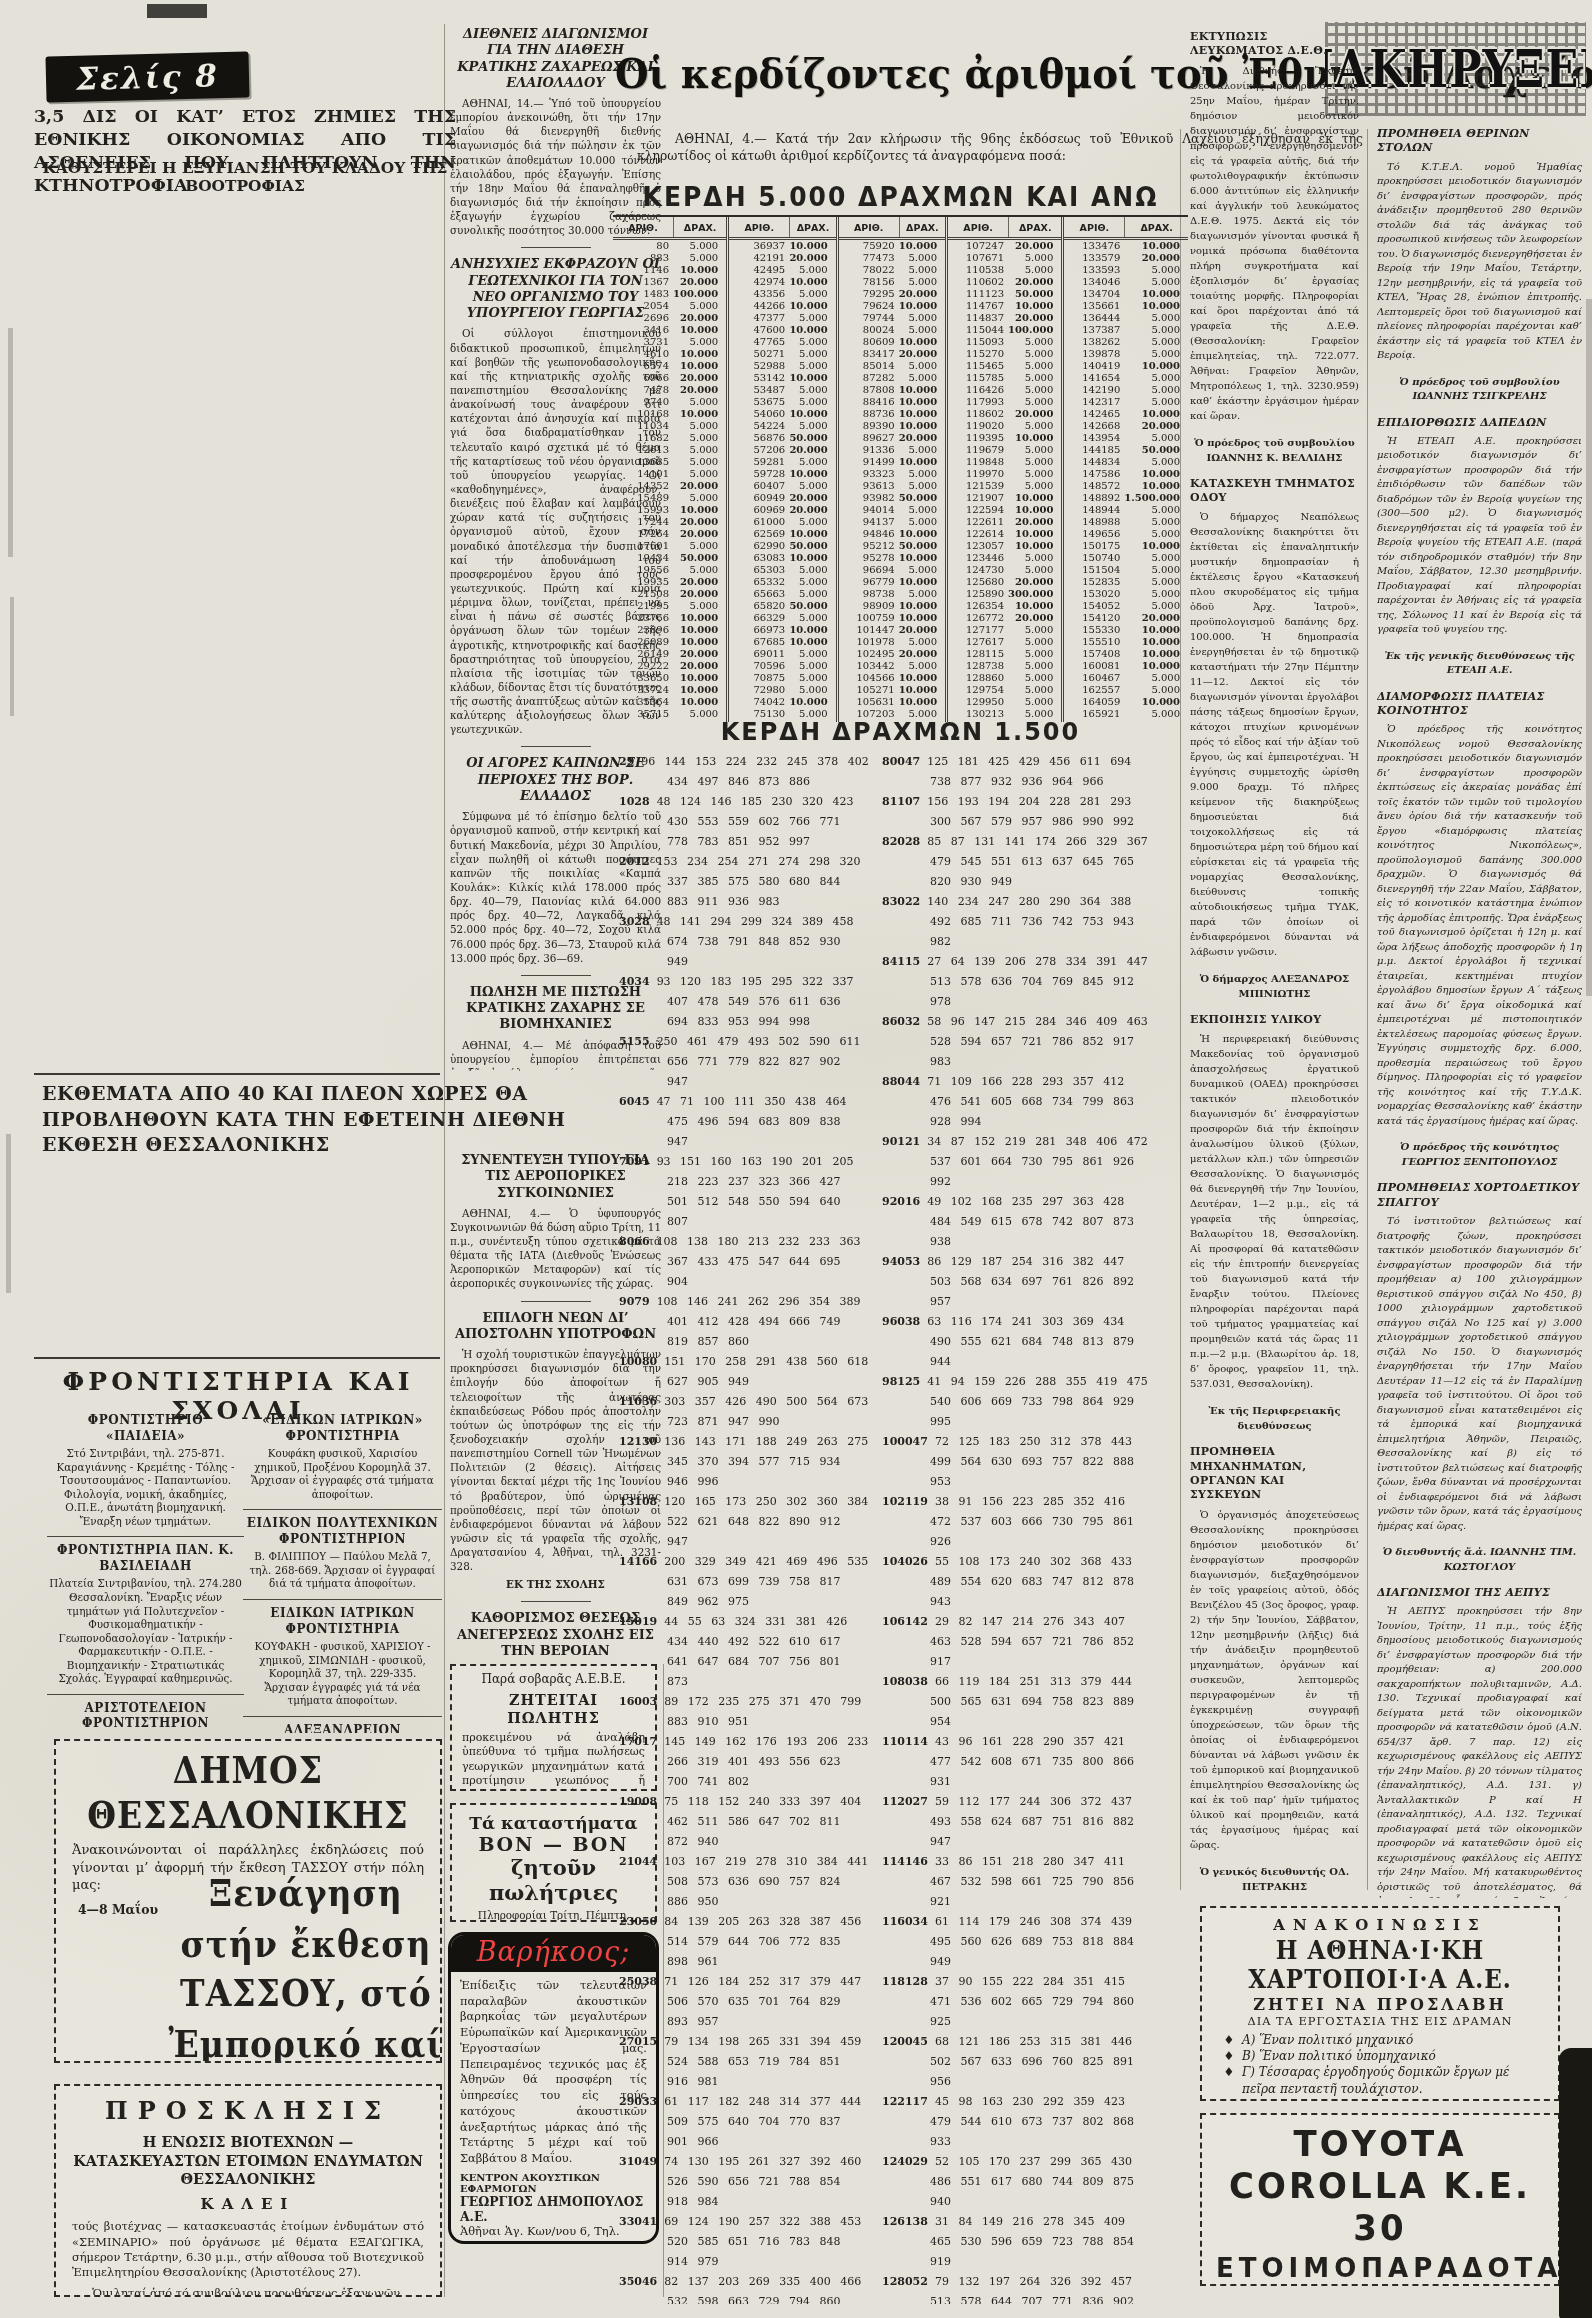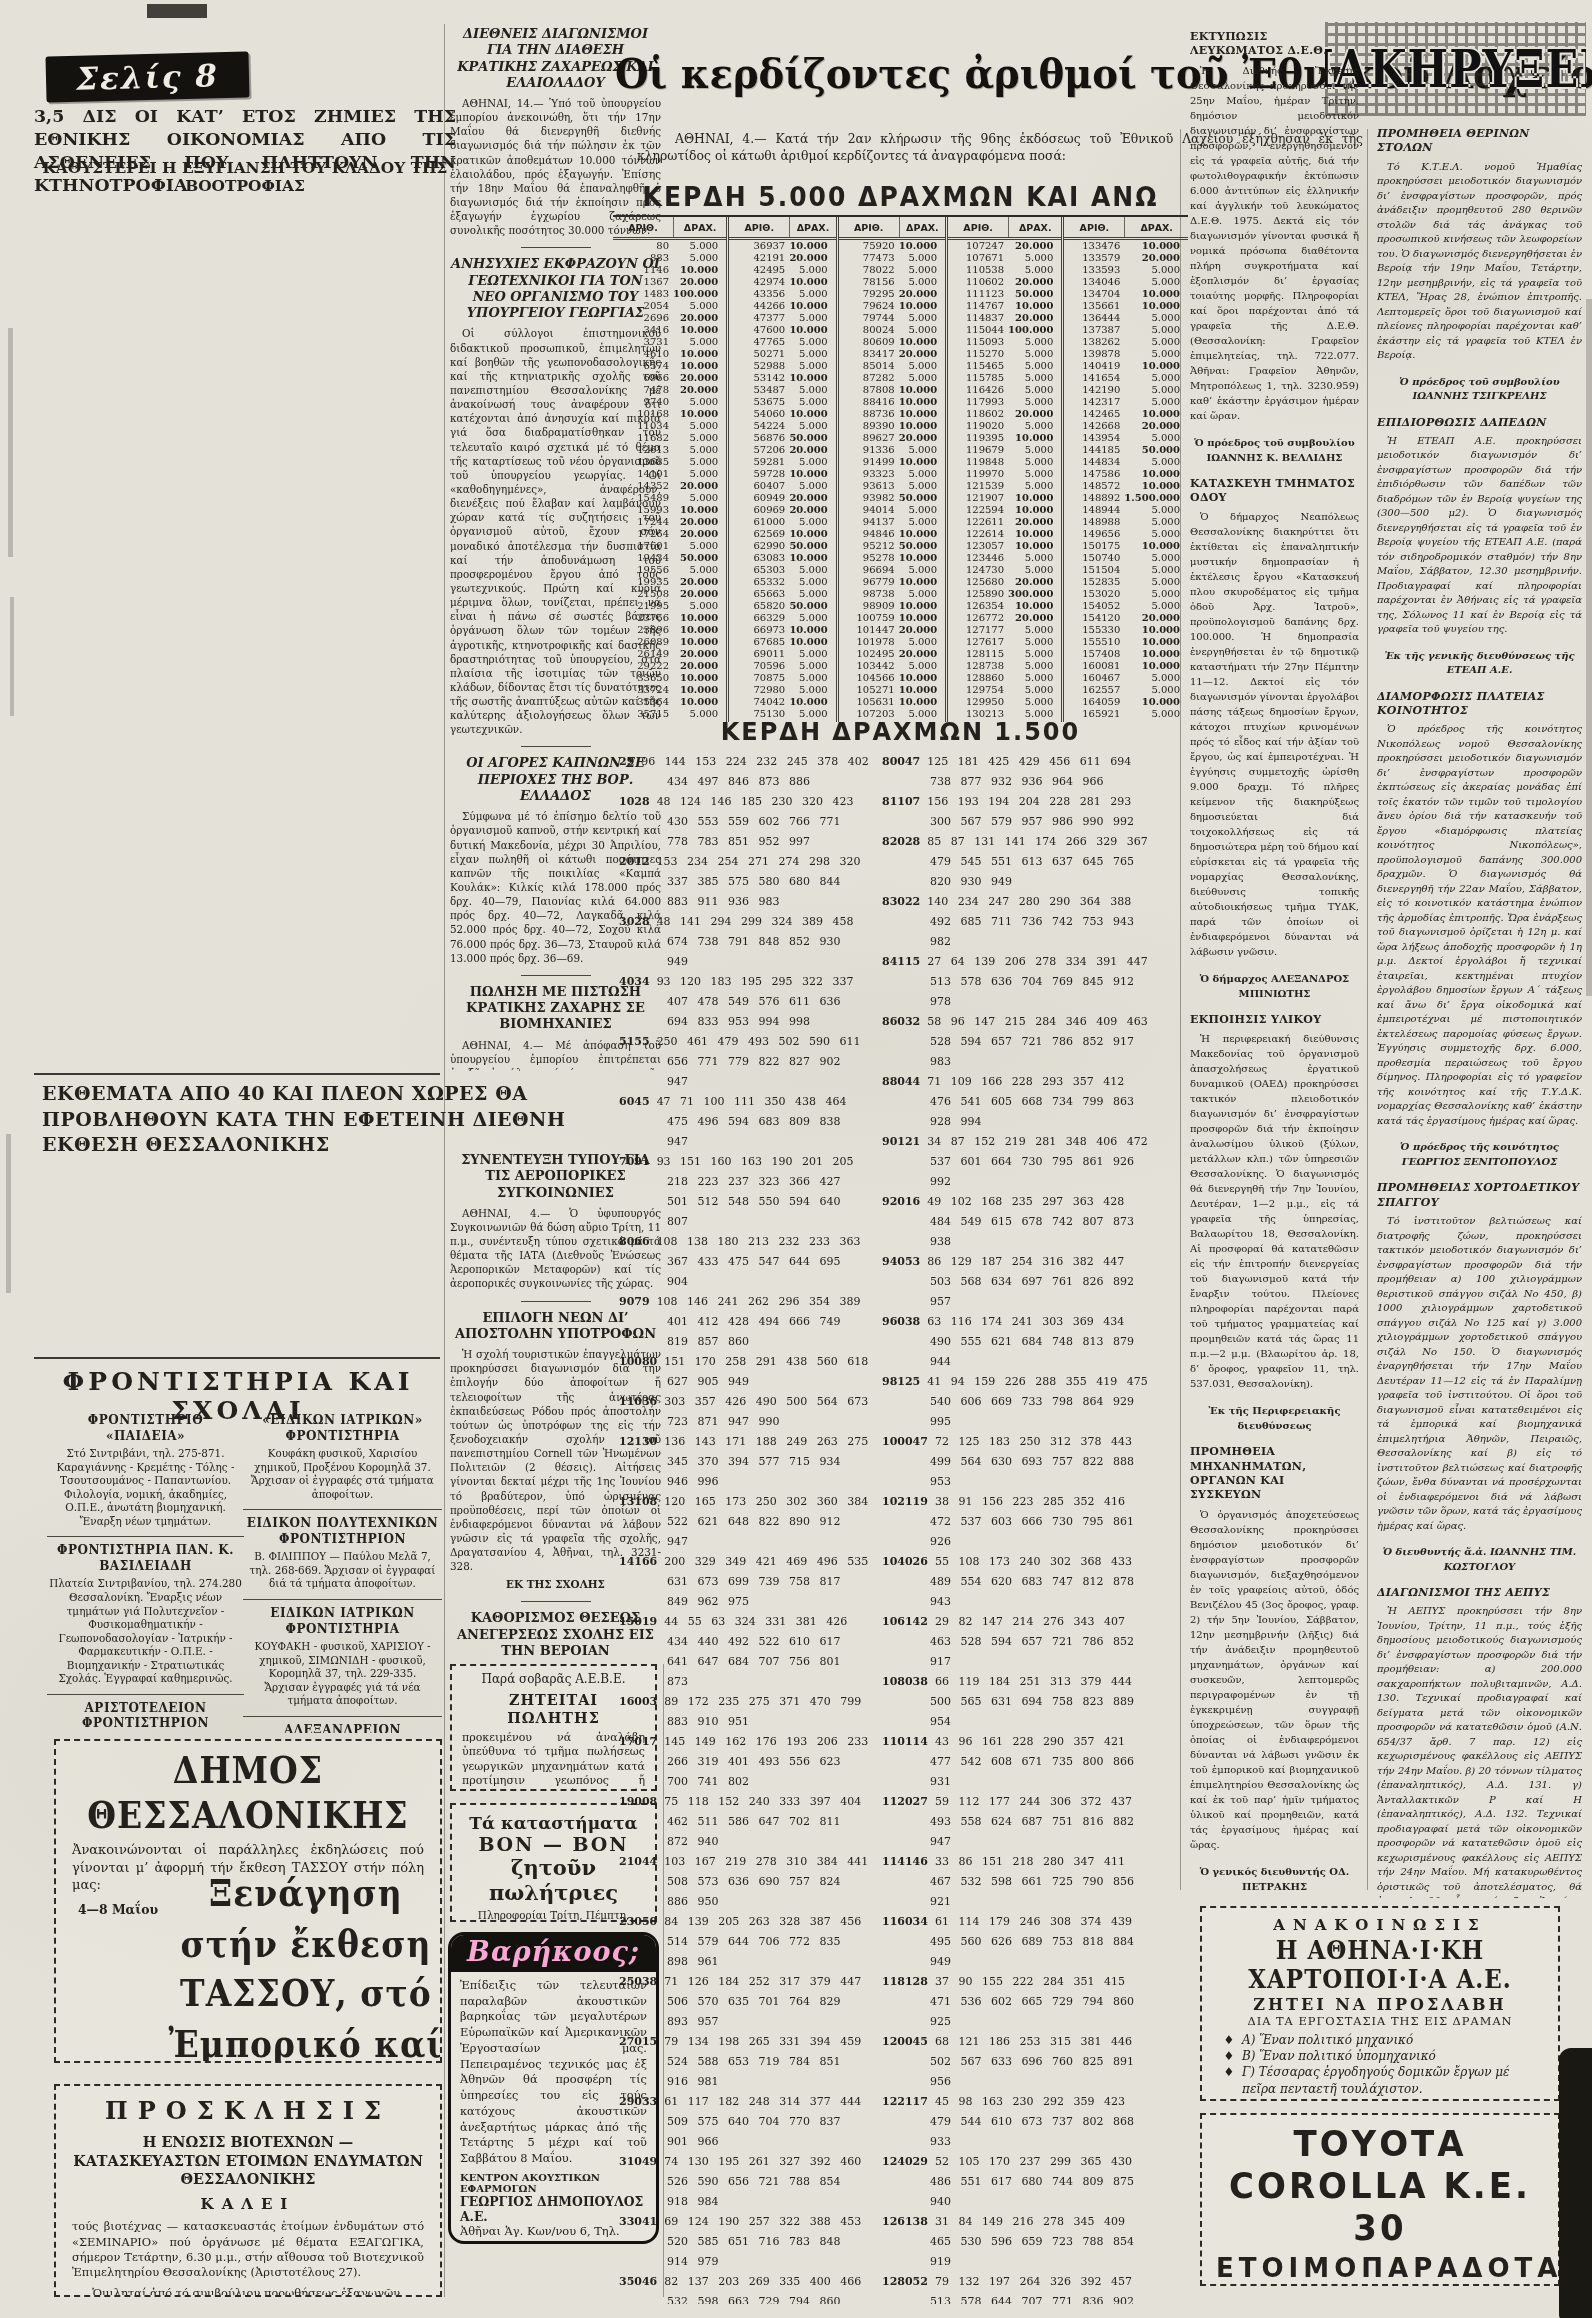--- a/index.html
+++ b/index.html
@@ -66,22 +66,22 @@
   #zeteitai .t2{text-align:center;font-weight:bold;font-size:14.4px;letter-spacing:1px;margin:3px 0;}
   #zeteitai .b{text-align:justify;}
   #bonbon{left:450px;top:1803px;width:207px;height:119px;padding:8px 10px;box-sizing:border-box;overflow:hidden;text-align:center;}
   #bonbon .l1{font-weight:bold;font-size:17px;}
   #bonbon .l2{font-weight:bold;font-size:19px;letter-spacing:2px;}
   #bonbon .l3{font-weight:bold;font-size:21px;margin-bottom:4px;}
   #bonbon .s{font-size:10.4px;line-height:1.3;}
   #bonbon .l4{font-weight:bold;font-size:12px;letter-spacing:2px;margin-top:2px;}
   #varik{left:448px;top:1932px;width:211px;height:312px;border:3.5px solid #14120f;border-radius:16px;
     background:rgba(240,238,230,.35);box-sizing:border-box;padding:0 9px 6px 9px;overflow:hidden;}
-  #varik .head{margin:-2px -9px 6px -9px;background:#14120f;color:#f9a8d4;text-align:center;
-    font-weight:bold;font-style:italic;font-size:27px;padding:3px 0 5px 0;border-radius:10px 10px 0 0;letter-spacing:1px;}
+  #varik .head{margin:-2px -9px 6px -9px;background:#14120f;color:#ef4444;text-align:center;
+    font-weight:normal;font-style:italic;font-size:27px;padding:3px 0 5px 0;border-radius:10px 10px 0 0;letter-spacing:1px;}
   #varik .b{font-size:11.4px;line-height:1.38;text-align:justify;}
   #varik .f1{font-weight:bold;font-size:10px;margin-top:5px;}
   #varik .f2{font-weight:bold;font-size:12.4px;}
   #varik .f3,#varik .f4{font-size:11.4px;line-height:1.3;}
   
   #lot-title{left:615px;top:50px;width:770px;height:74px;font-weight:bold;font-size:41px;
     white-space:nowrap;transform:scaleX(.94);transform-origin:left;letter-spacing:0;color:#14120f;
     text-shadow:1px 1px 0 rgba(20,18,15,.25);}
   #lot-date{left:637px;top:131px;width:726px;font-size:12.4px;line-height:1.35;text-align:justify;}
   #lot-date .dl{text-indent:38px;}

